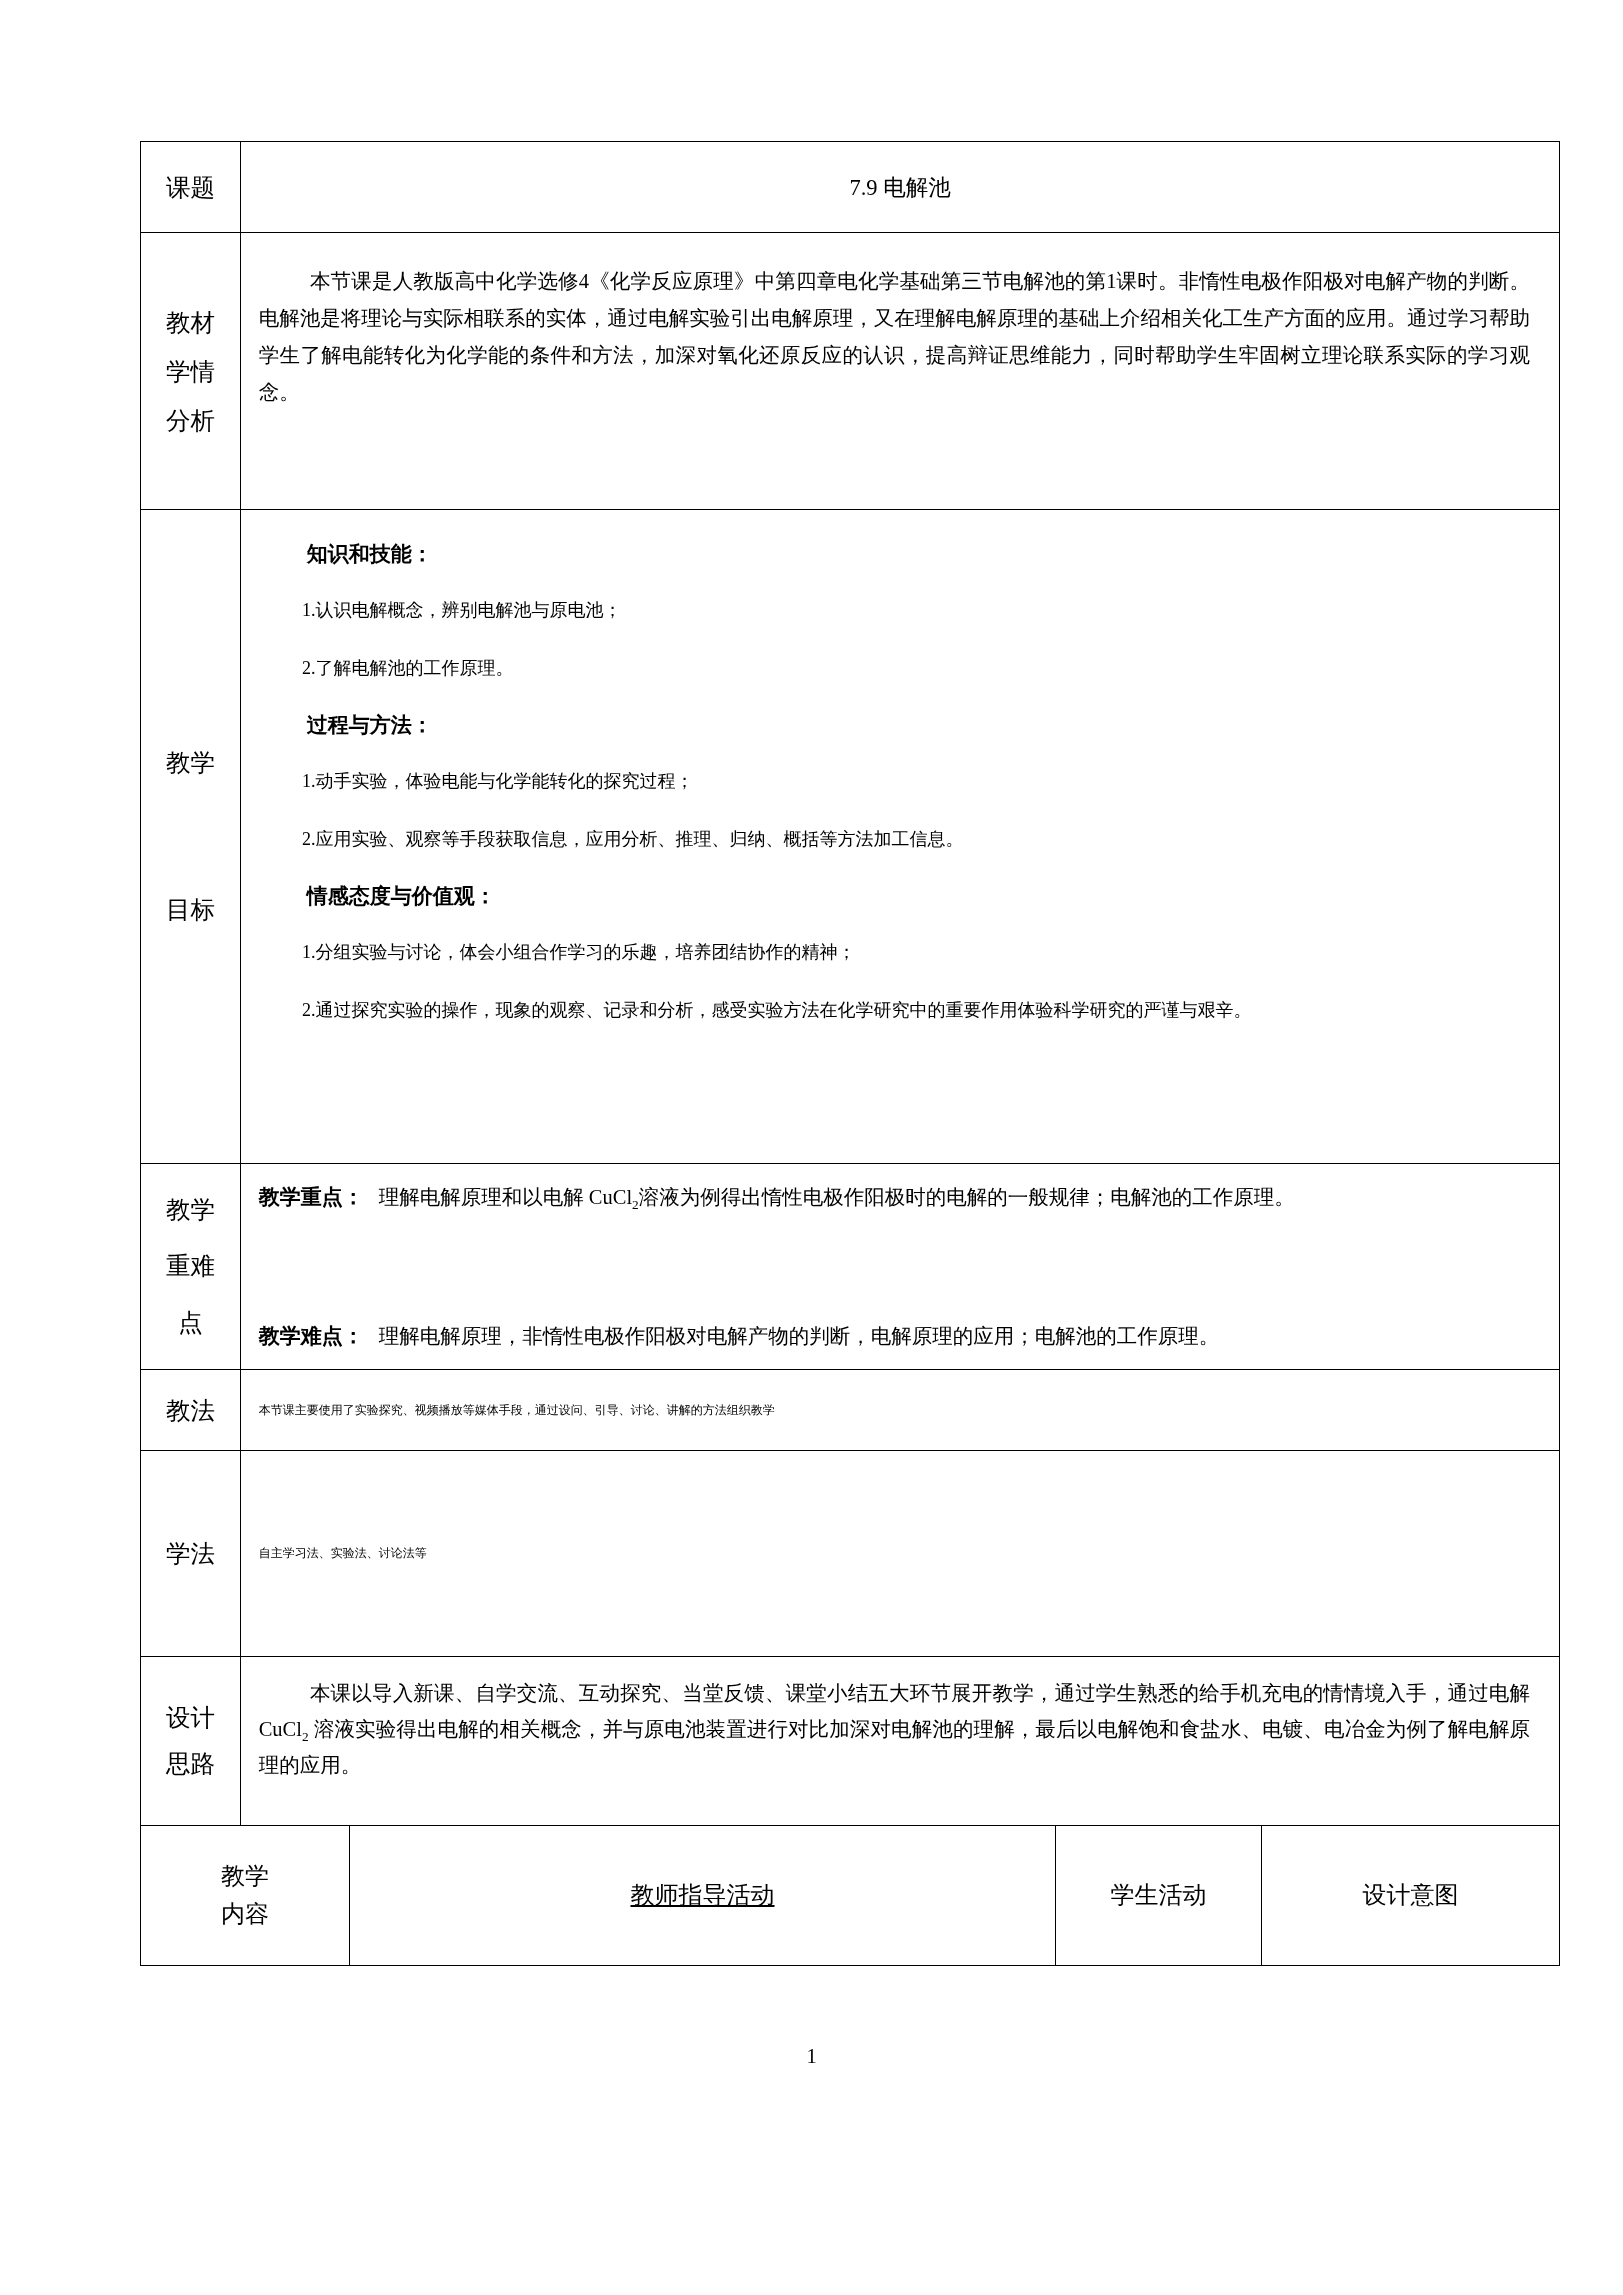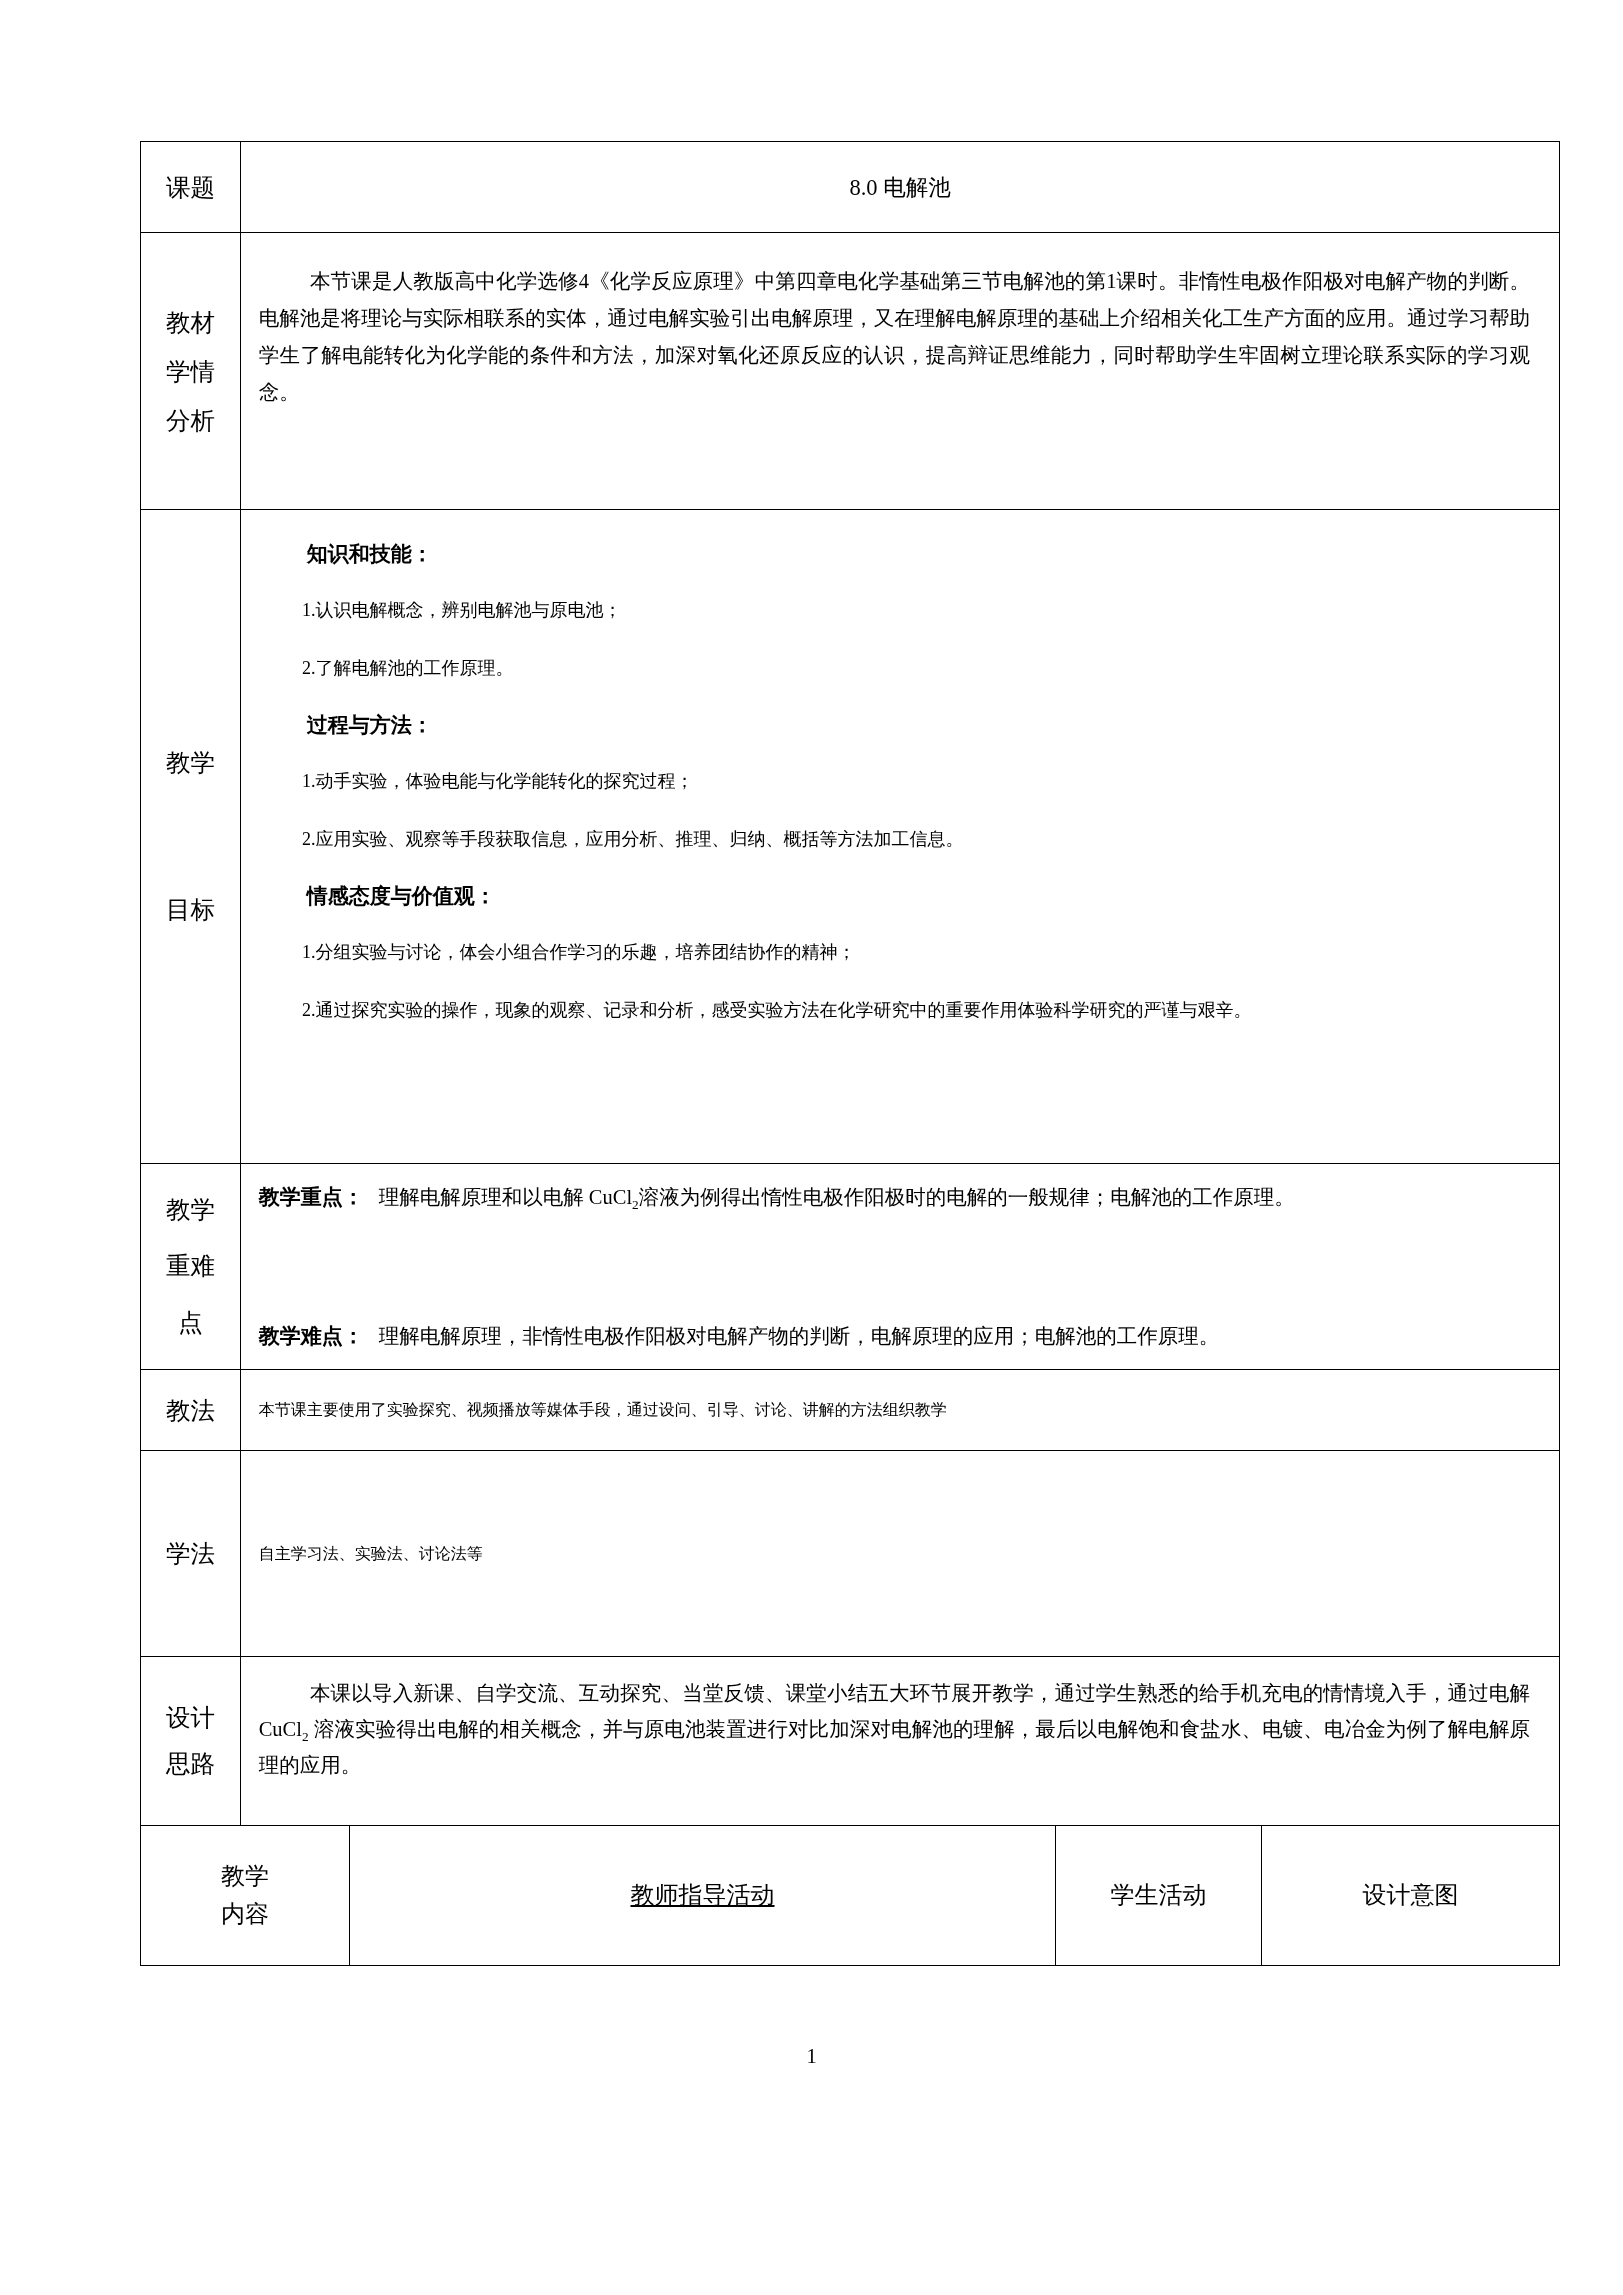--- a/index.html
+++ b/index.html
@@ -46,21 +46,21 @@
   .row-points { min-height:206px; }
   .points-cell { display:flex; flex-direction:column; justify-content:space-between; row-gap:35px; padding:16.4px 29px 16.4px 17.7px; }
   .kp-line { font-size:20.5px; line-height:1.6; text-align:justify; }
   .kp-label {
     font-weight:700; font-size:21px; margin-right:15px;
     font-family:"Liberation Sans","DejaVu Sans",sans-serif;
   }
 
   .row-method { min-height:81px; }
   .row-learning { min-height:206px; }
-  .method-cell { display:flex; align-items:center; padding:8.2px 29px 8.2px 17.7px; font-size:16px; line-height:1.7; }
+  .method-cell { display:flex; align-items:center; padding:8.2px 29px 8.2px 17.7px; font-size:12px; line-height:1.7; }
 
   .row-design { min-height:169px; }
   .design-cell {
     padding:19px 29px 12.3px 17.7px; font-size:20.5px; line-height:1.75;
     text-indent:2.5em; text-align:justify;
   }
 
   .row-process { min-height:140px; }
   .process-cell {
     display:flex; align-items:center; justify-content:center;
@@ -78,21 +78,21 @@
 </style>
 </head>
 <body>
 
 <div class="doc-table">
 
   <div class="trow row-topic">
     <div class="label-cell">
       <span>课题</span>
     </div>
-    <div class="content-cell topic-value">8.0 电解池</div>
+    <div class="content-cell topic-value">7.9 电解池</div>
   </div>
 
   <div class="trow row-analysis">
     <div class="label-cell">
       <span>教材</span>
       <span>学情</span>
       <span>分析</span>
     </div>
     <div class="content-cell">
       <p class="analysis-text">本节课是人教版高中化学选修4《化学反应原理》中第四章电化学基础第三节电解池的第1课时。非惰性电极作阳极对电解产物的判断。电解池是将理论与实际相联系的实体，通过电解实验引出电解原理，又在理解电解原理的基础上介绍相关化工生产方面的应用。通过学习帮助学生了解电能转化为化学能的条件和方法，加深对氧化还原反应的认识，提高辩证思维能力，同时帮助学生牢固树立理论联系实际的学习观念。</p>

